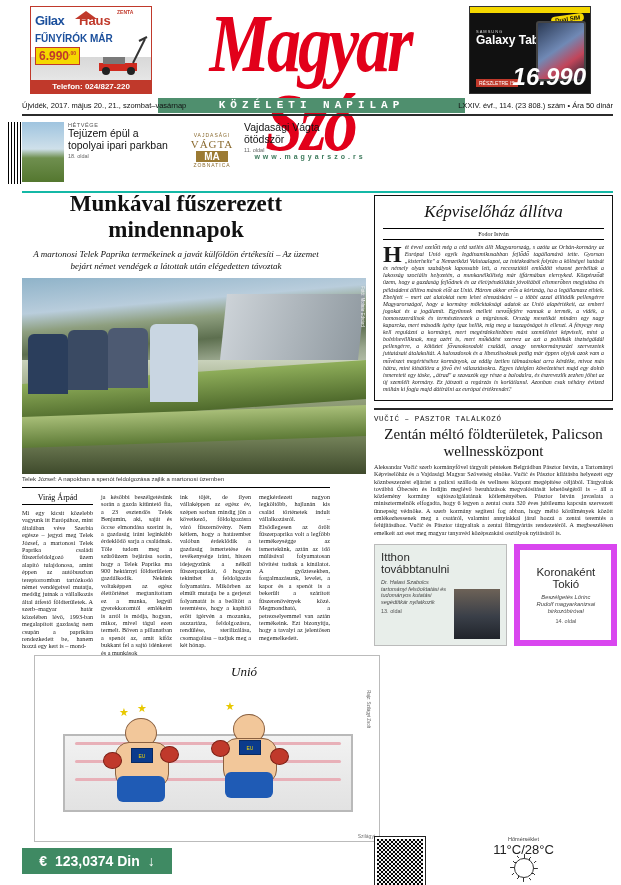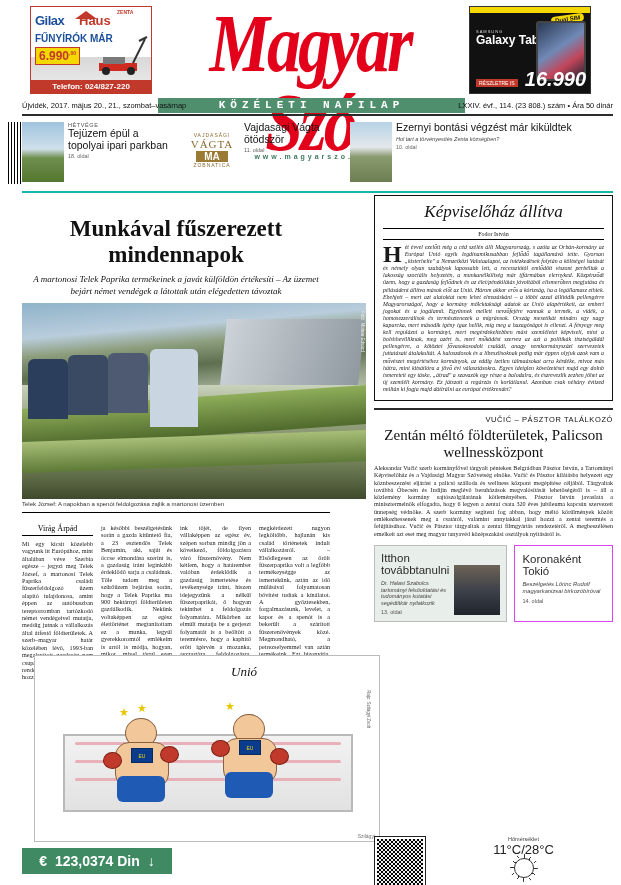--- a/index.html
+++ b/index.html
@@ -26,21 +26,21 @@
     font-size:68px;line-height:.95;color:#e2001a;letter-spacing:-3px;
     -webkit-text-stroke:0px; transform:scaleY(1.22);transform-origin:top center;}
   .logo-url{margin-top:20px;font-size:7px;letter-spacing:3px;color:#3d7a5c;font-weight:bold;}
 
   .ad-right{position:absolute;right:30px;top:6px;width:120px;height:86px;border:1px solid #333;background:#111;overflow:hidden;}
   .ad-right .bar{position:absolute;top:0;left:0;right:0;height:6px;background:#f5d800;}
   .ad-right .brand{position:absolute;top:22px;left:6px;font-size:4px;color:#ddd;letter-spacing:1px;}
   .ad-right .gtab{position:absolute;top:26px;left:6px;font-size:12px;color:#fff;font-weight:bold;}
   .ad-right .tabimg{position:absolute;right:4px;top:14px;width:46px;height:56px;background:linear-gradient(145deg,#2b3a55,#7089b5 45%,#c2455a 70%,#1b2433);border:2px solid #444;border-radius:3px;}
   .ad-right .dual{position:absolute;top:8px;right:6px;background:#f5d800;color:#111;font-size:6px;font-weight:bold;border-radius:8px;padding:1px 4px;transform:rotate(-8deg);}
-  .ad-right .pr{position:absolute;bottom:2px;right:4px;color:#fff;font-size:20px;font-weight:bold;font-style:italic;}
+  .ad-right .pr{position:absolute;bottom:2px;right:4px;color:#fff;font-size:24px;font-weight:bold;font-style:italic;}
   .ad-right .prlab{position:absolute;bottom:6px;left:6px;background:#c0392b;color:#fff;font-size:5px;padding:1px 3px;}
 
   .barcode{position:absolute;left:8px;top:122px;width:14px;height:62px;
     background:repeating-linear-gradient(90deg,#000 0 1px,#fff 1px 3px);}
 
   .infoline{position:absolute;left:0;right:0;top:98px;height:15px;}
   .infoline .greenbar{position:absolute;left:158px;right:156px;top:0;height:15px;background:#4f8f6e;}
   .infoline .kozeleti{position:absolute;left:158px;right:156px;top:0;height:15px;line-height:15px;
     text-align:center;color:#fff;font-size:11px;font-weight:bold;letter-spacing:5px;font-family:Liberation Mono, monospace;}
   .infoline .date{position:absolute;left:22px;top:0;height:15px;line-height:15px;font-size:7.5px;color:#111;}
@@ -56,67 +56,67 @@
   .tkick{font-size:5.5px;letter-spacing:.6px;color:#555;text-transform:uppercase;}
   .ttitle{font-size:10.5px;line-height:11.5px;color:#111;}
   .tsub{font-size:5.5px;font-style:italic;color:#444;margin-top:2px;}
   .tpage{font-size:5.5px;color:#666;margin-top:2px;}
   .vagta{width:64px;height:62px;flex:none;display:flex;flex-direction:column;align-items:center;justify-content:center;}
   .vagta .v1{font-family:"Liberation Serif",serif;font-size:11px;color:#8a6a2f;letter-spacing:1px;}
   .vagta .v2{background:#9b7a33;color:#fff;font-size:10px;padding:0 8px;margin-top:1px;font-weight:bold;}
   .vagta .v3{font-size:5px;color:#8a6a2f;letter-spacing:1px;}
 
   
-  .lead{position:absolute;left:22px;top:210px;width:308px;}
+  .lead{position:absolute;left:22px;top:185px;width:308px;}
   .lead-h1{font-family:"Liberation Serif",serif;font-size:23px;text-align:center;color:#111;margin:6px 0 5px;}
   .lead-sub{font-family:"Liberation Serif",serif;font-style:italic;font-size:9px;line-height:12px;text-align:center;color:#111;margin-bottom:6px;}
   .lead-photo{position:relative;width:344px;height:196px;overflow:hidden;
     background:linear-gradient(175deg,#8fb3c9 0%,#b9cddc 16%,#8e9f7f 24%,#5d6f4f 34%,#9aa78e 44%,#cfd6c4 58%,#7f8a6d 72%,#4c5a3d 100%);}
   .lead-photo .tbl{position:absolute;left:0;right:0;bottom:0;height:58%;
     background:linear-gradient(#c9d2bb,#96a37f 30%,#6f7d55 70%,#3f4a2c);}
   .lead-photo .belt{position:absolute;left:-10%;right:-10%;top:48%;height:20%;
     background:linear-gradient(#8fae5a,#4f6a2c);transform:rotate(-4deg);}
   .lead-photo .belt2{position:absolute;left:-10%;right:-10%;top:68%;height:16%;
     background:linear-gradient(#a8be78,#5d7a36);transform:rotate(-2deg);}
   .lead-photo .person{position:absolute;width:40px;height:60px;border-radius:6px 6px 0 0;}
   .lead-photo .steel{position:absolute;right:2%;top:8%;width:40%;height:48%;background:linear-gradient(100deg,#cdd3d8,#8d979e);transform:skewX(-6deg);}
   .lead-credit{position:absolute;right:1px;top:8px;font-size:4.5px;color:#eee;writing-mode:vertical-rl;}
   .lead-cap{font-size:6px;color:#333;margin-top:2px;}
 
-  .lead-body{margin-top:5px;display:flex;gap:8px;border-top:1px solid #000;padding-top:11px;}
+  .lead-body{margin-top:5px;display:flex;gap:8px;border-top:1px solid #000;padding-top:5px;}
   .col{flex:1;}
   .byline-box{text-align:center;font-family:"Liberation Serif",serif;font-size:8px;
     border-bottom:1px solid #000;padding-bottom:2px;margin-bottom:4px;}
   .btxt{font-family:"Liberation Serif",serif;font-size:6.2px;line-height:7.4px;text-align:justify;color:#1a1a1a;}
 
   
   .rail{position:absolute;left:374px;top:195px;width:239px;}
   .edit-box{border:1px solid #111;padding:6px 8px 7px;}
   .edit-title{font-family:"Liberation Serif",serif;font-style:italic;font-size:17px;text-align:center;color:#111;}
   .edit-rule{border-top:1px solid #000;margin:6px 0 2px;}
   .edit-author{font-family:"Liberation Serif",serif;font-size:6px;text-align:center;color:#111;}
   .edit-rule2{border-top:1px solid #000;margin:2px 0 4px;}
   .edit-text{font-family:"Liberation Serif",serif;font-style:italic;font-size:5.9px;line-height:7.1px;text-align:justify;color:#1a1a1a;}
   .edit-text .drop{float:left;font-size:24px;line-height:19px;padding:1px 3px 0 0;font-style:normal;font-weight:bold;}
 
   .sep{border-top:2px solid #2b2b2b;margin:7px 0 5px;}
-  .kicker{font-family:Liberation Sans, sans-serif;font-size:7.5px;text-align:right;letter-spacing:.6px;color:#111;}
+  .kicker{font-family:Liberation Mono, monospace;font-size:7.5px;text-align:left;letter-spacing:.6px;color:#111;}
   .rail-h{font-family:"Liberation Serif",serif;font-size:15px;line-height:17px;text-align:center;color:#111;margin:3px 0 4px;}
   .rail-text{font-family:"Liberation Serif",serif;font-size:6.1px;line-height:7.3px;text-align:justify;color:#1a1a1a;}
 
   
   .promo{background:#dfe7e1;margin-top:7px;padding:7px 8px;display:flex;gap:6px;align-items:flex-start;}
   .promo h3{margin:0;font-size:12px;line-height:13.5px;font-weight:normal;color:#2b2b2b;}
   .promo .pg{font-size:5.5px;color:#444;margin-top:9px;}
   .promo .ph{width:96px;height:56px;flex:none;border:1px solid #fff;
     background:linear-gradient(#a8c3da,#cfd9c4 45%,#6f8a4e 62%,#4f6b33);}
 
   .two{display:flex;gap:7px;margin-top:7px;}
   .boxA{flex:1;border:1px solid #bbb;background:#e8eeea;padding:6px;display:flex;gap:5px;}
-  .boxB{flex:1;border:1px solid #d946ef;background:#fff;padding:7px;}
+  .boxB{flex:1;border:6px solid #d946ef;background:#fff;padding:16px;text-align:center;}
   .boxA h4,.boxB h4{margin:0;font-size:11.5px;line-height:12.5px;font-weight:normal;color:#2b2b2b;}
   .boxA .sm{font-size:5.5px;line-height:6.6px;font-style:italic;color:#444;margin-top:3px;}
   .boxB .sm{font-size:5.8px;line-height:7px;font-style:italic;color:#444;margin-top:3px;}
   .boxA .pg,.boxB .pg{font-size:5.5px;color:#555;margin-top:3px;font-style:normal;}
   .portrait{width:46px;height:50px;flex:none;align-self:flex-end;
     background:linear-gradient(#6d6257,#3a3f48 55%,#20242b);}
 
   .bottomrow{position:absolute;left:374px;top:836px;width:239px;display:flex;gap:8px;align-items:flex-start;}
   .qr{width:46px;height:46px;border:1px solid #222;padding:2px;background:#fff;}
   .qr .grid{width:100%;height:100%;
@@ -222,28 +222,20 @@
       <div class="v3">ZOBNATICA</div>
     </div>
 
     <div class="teaser" style="width:100px">
       <div>
         <div class="ttitle">Vajdasági Vágta ötödször</div>
         <div class="tpage">11. oldal</div>
       </div>
     </div>
 
-    <div class="teaser" style="flex:1">
-      <div class="tphoto b"></div>
-      <div>
-        <div class="ttitle">Ezernyi bontási végzést már kiküldtek</div>
-        <div class="tsub">Hol tart a törvényesítés Zenta községben?</div>
-        <div class="tpage">10. oldal</div>
-      </div>
-    </div>
   </div>
 
   <div class="lead">
     <h1 class="lead-h1">Munkával fűszerezett mindennapok</h1>
     <div class="lead-sub">A martonosi Telek Paprika termékeinek a javát külföldön értékesíti – Az üzemet bejárt német vendégek a látottak után elégedetten távoztak</div>
 
     <div class="lead-photo">
       <div class="steel"></div>
       <div class="tbl"></div>
       <div class="belt"></div>

